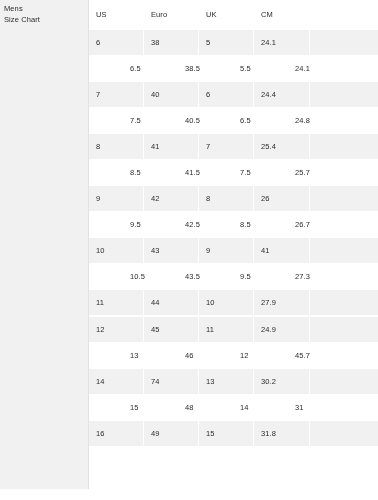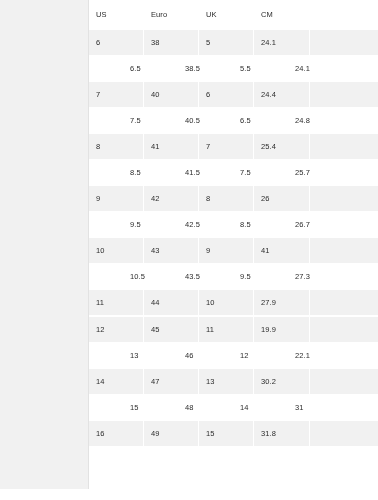--- a/index.html
+++ b/index.html
@@ -115,20 +115,22 @@
     padding-left: 41px;
   }
 </style>
 </head>
 <body>
 
 <div id="page">
 
   <div id="sidebar">
     <div id="sidebar-label">
+      <span class="ln">Mens</span>
+      <span class="ln">Size Chart</span>
     </div>
   </div>
 
   <div id="divider"></div>
 
   <div id="table-wrap">
     <table class="size-chart">
       <colgroup>
         <col class="c-us">
         <col class="c-euro">
@@ -220,33 +222,33 @@
             <td>11</td>
             <td>44</td>
             <td>10</td>
             <td>27.9</td>
             <td class="blank-col"></td>
           </tr>
           <tr class="shaded">
             <td>12</td>
             <td>45</td>
             <td>11</td>
-            <td>19.9</td>
+            <td>24.9</td>
             <td class="blank-col"></td>
           </tr>
           <tr class="plain">
             <td>13</td>
             <td>46</td>
             <td>12</td>
-            <td>22.1</td>
+            <td>45.7</td>
             <td class="blank-col"></td>
           </tr>
           <tr class="shaded">
             <td>14</td>
-            <td>47</td>
+            <td>74</td>
             <td>13</td>
             <td>30.2</td>
             <td class="blank-col"></td>
           </tr>
           <tr class="plain">
             <td>15</td>
             <td>48</td>
             <td>14</td>
             <td>31</td>
             <td class="blank-col"></td>

